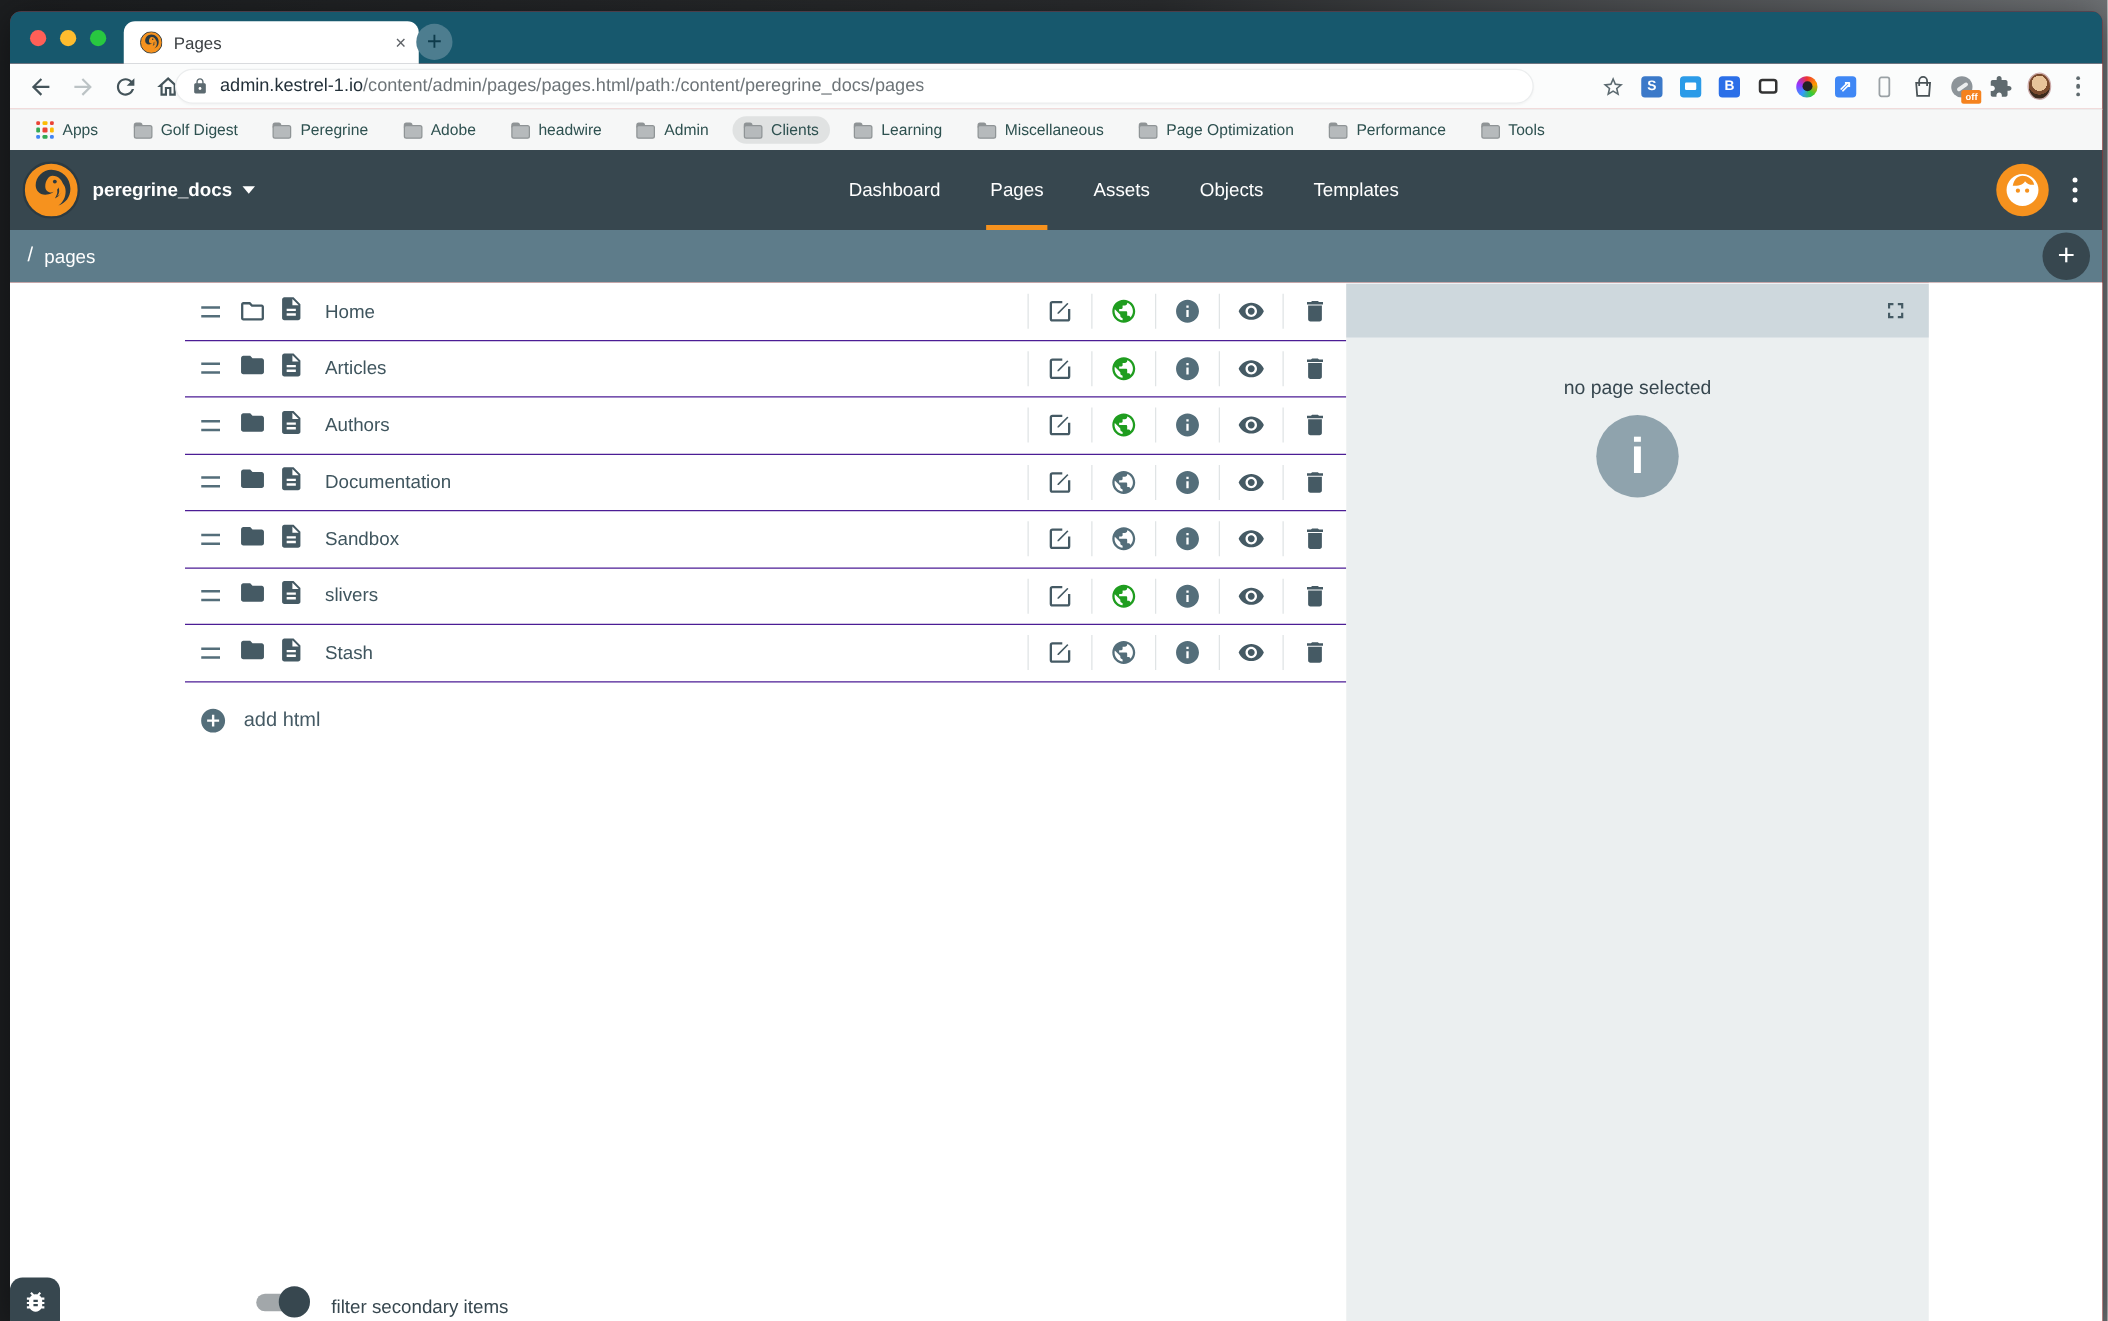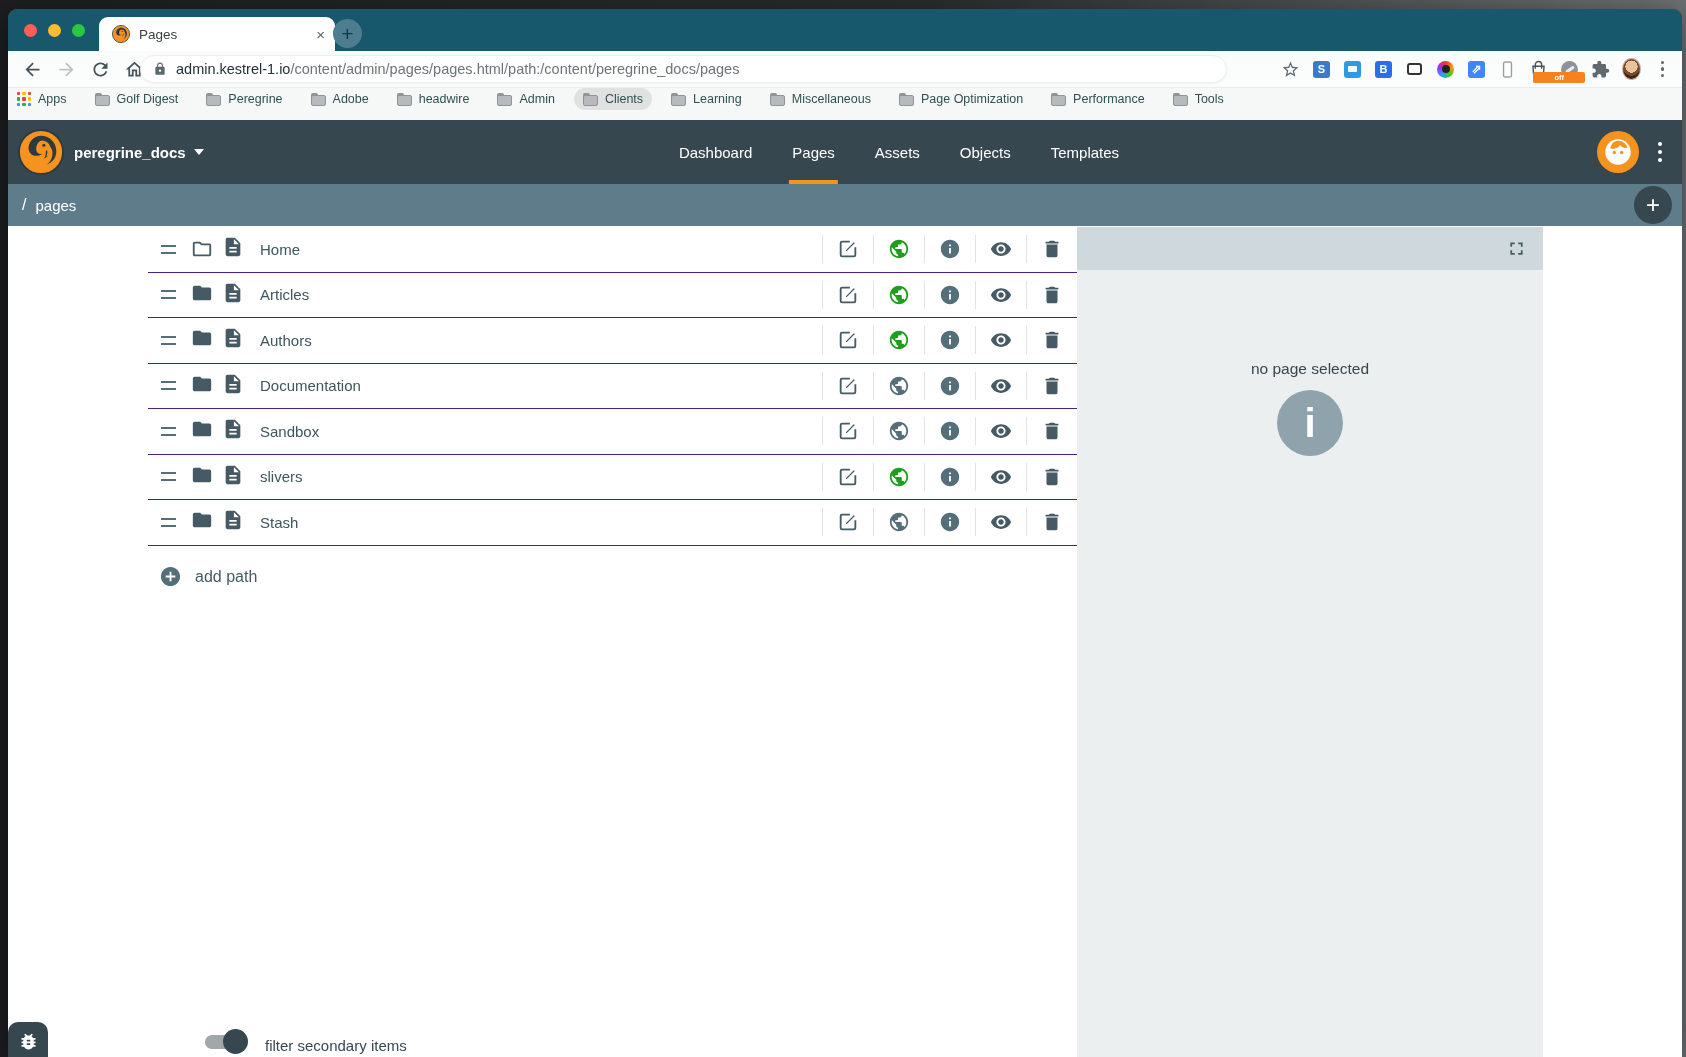--- a/index.html
+++ b/index.html
@@ -40,23 +40,23 @@
     box-shadow:0 1px 2px rgba(0,0,0,.04);
   }
   .omnibox .lock{ width:14px; height:14px; color:#5c6a70; margin-right:9px; flex:none; }
   .url{ font-size:14.5px; white-space:nowrap; overflow:hidden; }
   .url .dom{ color:#24313a; font-weight:500; }
   .url .pth{ color:#6d7478; }
   .chromeicons{ position:absolute; right:10px; top:0; height:36px; display:flex; align-items:center; gap:12px; }
   .ci{ width:19px; height:19px; display:flex; align-items:center; justify-content:center; position:relative; flex:none; }
   .ci svg{ width:19px; height:19px; }
   .ci .sq{ width:17px; height:17px; border-radius:3px; display:flex; align-items:center; justify-content:center; color:#fff; font-size:11px; font-weight:700; }
-  .badge-off{ position:absolute; right:-6px; bottom:-4px; background:#f5821e; color:#fff; font-size:7.5px; font-weight:700; padding:1px 21px; border-radius:2px; }
+  .badge-off{ position:absolute; right:-6px; bottom:-4px; background:#f5821e; color:#fff; font-size:7.5px; font-weight:700; padding:1px 3px; border-radius:2px; }
   .avatar-sm{ width:22px; height:22px; border-radius:50%; background:radial-gradient(circle at 50% 38%, #e8c49a 0 40%, #7a4a2d 41% 60%, #3c2a1c 61% 100%); border:1px solid #caa; }
-  .bookmarks{ height:33px; background:#f6f7f7; display:flex; align-items:flex-start; gap:10px; border-top:1px solid #ececec; flex:none; }
+  .bookmarks{ height:33px; background:#f6f7f7; display:flex; align-items:center; gap:10px; padding-left:12px; border-top:1px solid #ececec; flex:none; }
   .bm{ display:flex; align-items:center; gap:7px; padding:4px 9px; border-radius:13px; font-size:12.5px; color:#2e5150; white-space:nowrap; }
   .bm.hl{ background:#e0e2e2; }
   .bm .bfold{ width:15px; height:13px; position:relative; }
   .bm .bfold i{ position:absolute; left:0; right:0; bottom:0; top:2px; background:#b6babc; border:1px solid #8f9496; border-radius:2px; }
   .bm .bfold b{ position:absolute; left:0; top:0; width:7px; height:4px; background:#8f9496; border-radius:2px 2px 0 0; }
   .appsgrid{ width:14px; height:14px; display:grid; grid-template-columns:repeat(3,1fr); gap:2px; }
   .appsgrid i{ border-radius:1px; }
   
   .appheader{ height:64px; background:var(--header,#37474f); position:relative; flex:none; color:#fff; }
   .logo{ position:absolute; left:10px; top:9px; width:46px; height:46px; }
@@ -89,21 +89,21 @@
   .aicon{ width:22px; height:22px; color:#455a64; }
   .globe.pub{ color:var(--green,#1f9d1f); }
   .globe.unpub{ color:#546e7a; }
   .addpage{ display:flex; align-items:center; gap:13px; margin-top:14px; margin-left:11px; }
   .addpage .plus{ width:23px; height:23px; color:#546e7a; }
   .addpage .lbl{ font-size:16px; color:#455a64; }
   
   .panel{ position:absolute; left:1069px; top:1px; width:466px; bottom:0; background:#ebeff0; }
   .panelhead{ height:43px; background:#ced8dd; position:relative; }
   .fsicon{ position:absolute; right:16px; top:11px; width:21px; height:21px; color:#455a64; }
-  .panelbody{ text-align:center; padding-top:90px; }
+  .panelbody{ text-align:center; padding-top:32px; }
   .nomsg{ font-size:15.5px; color:#37474f; }
   .bigcircle{ width:66px; height:66px; border-radius:50%; background:#8fa3ad; margin:12px auto 0; display:flex; align-items:center; justify-content:center; }
   .bigcircle span{ color:#fff; font-size:40px; font-weight:700; font-family:"Liberation Sans",sans-serif; }
   
   .filterrow{ position:absolute; left:197px; top:803px; display:flex; align-items:flex-end; }
   .switch{ position:relative; width:40px; height:25px; }
   .switch .track{ position:absolute; left:0; top:6px; width:40px; height:14px; border-radius:7px; background:#a2a7aa; }
   .switch .thumb{ position:absolute; right:-3px; top:0; width:25px; height:25px; border-radius:50%; background:#37474f; }
   .filterrow .flabel{ margin-left:20px; font-size:15px; color:#37474f; }
   .bugbtn{ position:absolute; left:0; top:796px; width:40px; height:44px; border-radius:10px; background:#37474f; display:flex; align-items:flex-start; justify-content:center; padding-top:9px; }
@@ -783,21 +783,21 @@
               </svg>
             </div>
     </div>
   </div>
 </div>
 
     <div class="addpage" style="position:absolute;left:140px;top:325px">
       <svg class="plus">
           <use href="#i-pluscircle"></use>
         </svg>
-      <span class="lbl">add path</span>
+      <span class="lbl">add html</span>
     </div>
 
     <div class="panel">
       <div class="panelhead">
         <svg class="fsicon">
             <use href="#i-full"></use>
           </svg>
       </div>
       <div class="panelbody">
         <div class="nomsg">no page selected</div>

